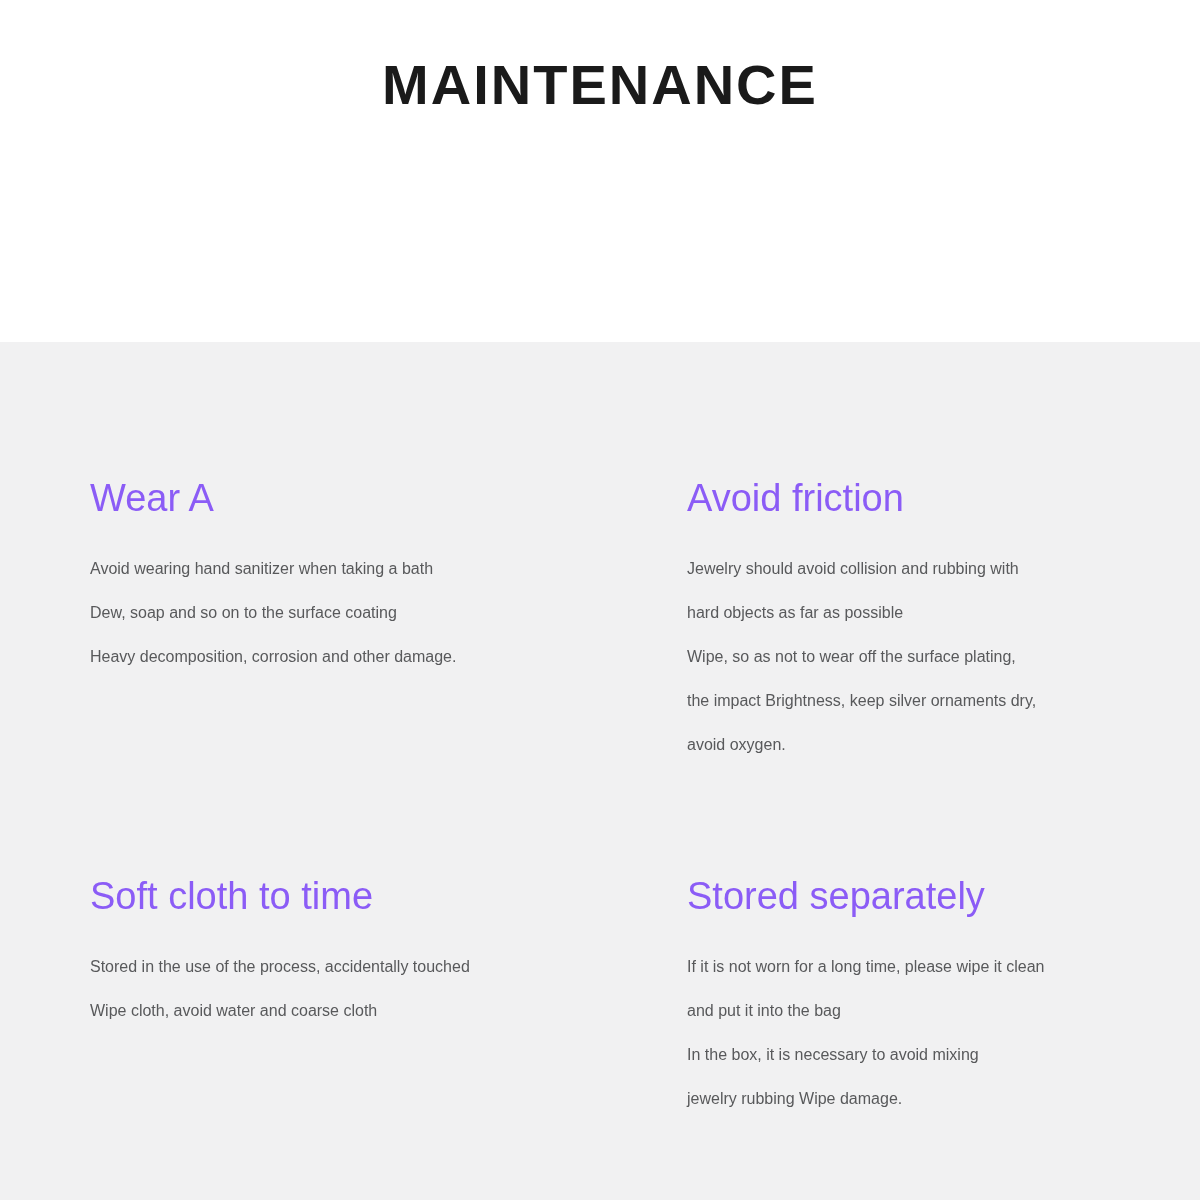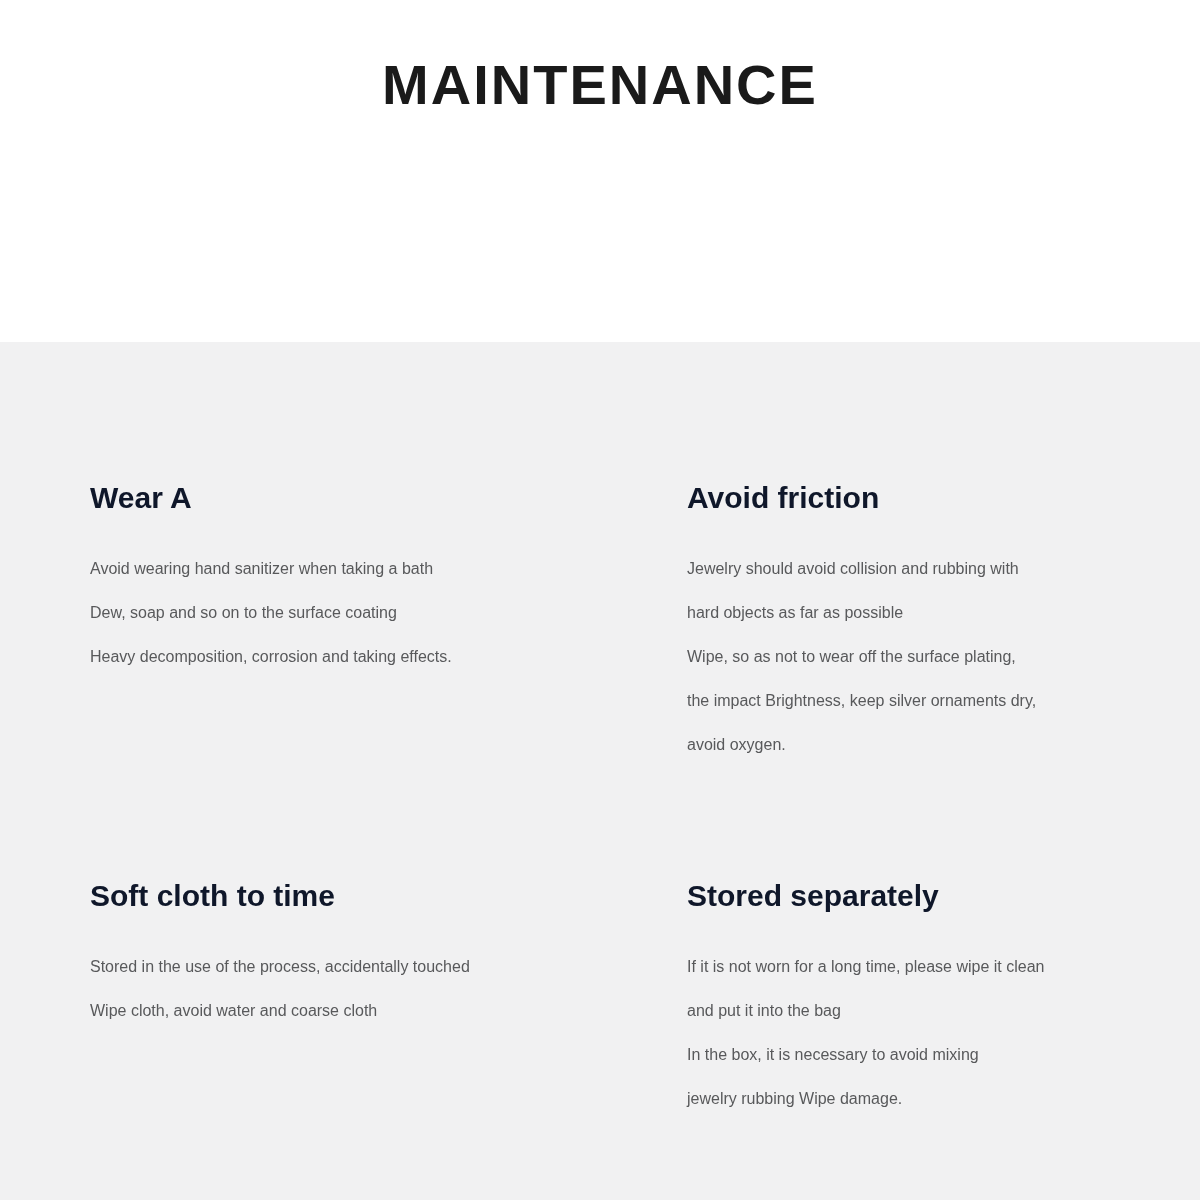--- a/index.html
+++ b/index.html
@@ -29,23 +29,23 @@
     top: 342px;
     width: 1200px;
     height: 858px;
     background: #f1f1f2;
   }
   .care-section {
     position: absolute;
     width: 520px;
   }
   .care-section .section-heading {
-    font-size: 30px;
-    font-weight: 700;
-    color: #0f172a;
+    font-size: 38px;
+    font-weight: 400;
+    color: #8b5cf6;
     line-height: 36px;
     margin-bottom: 31px;
   }
   .care-section .section-line {
     font-size: 16px;
     color: #58595b;
     line-height: 44px;
     white-space: nowrap;
   }
   #section-wear      { left: 90px;  top: 138px; }
@@ -59,21 +59,21 @@
 <div id="screen">
 
   <h1 class="page-title">MAINTENANCE</h1>
 
   <div class="panel">
 
     <div class="care-section" id="section-wear">
       <h2 class="section-heading">Wear A</h2>
       <div class="section-line">Avoid wearing hand sanitizer when taking a bath</div>
       <div class="section-line">Dew, soap and so on to the surface coating</div>
-      <div class="section-line">Heavy decomposition, corrosion and taking effects.</div>
+      <div class="section-line">Heavy decomposition, corrosion and other damage.</div>
     </div>
 
     <div class="care-section" id="section-friction">
       <h2 class="section-heading">Avoid friction</h2>
       <div class="section-line">Jewelry should avoid collision and rubbing with</div>
       <div class="section-line">hard objects as far as possible</div>
       <div class="section-line">Wipe, so as not to wear off the surface plating,</div>
       <div class="section-line">the impact Brightness, keep silver ornaments dry,</div>
       <div class="section-line">avoid oxygen.</div>
     </div>

